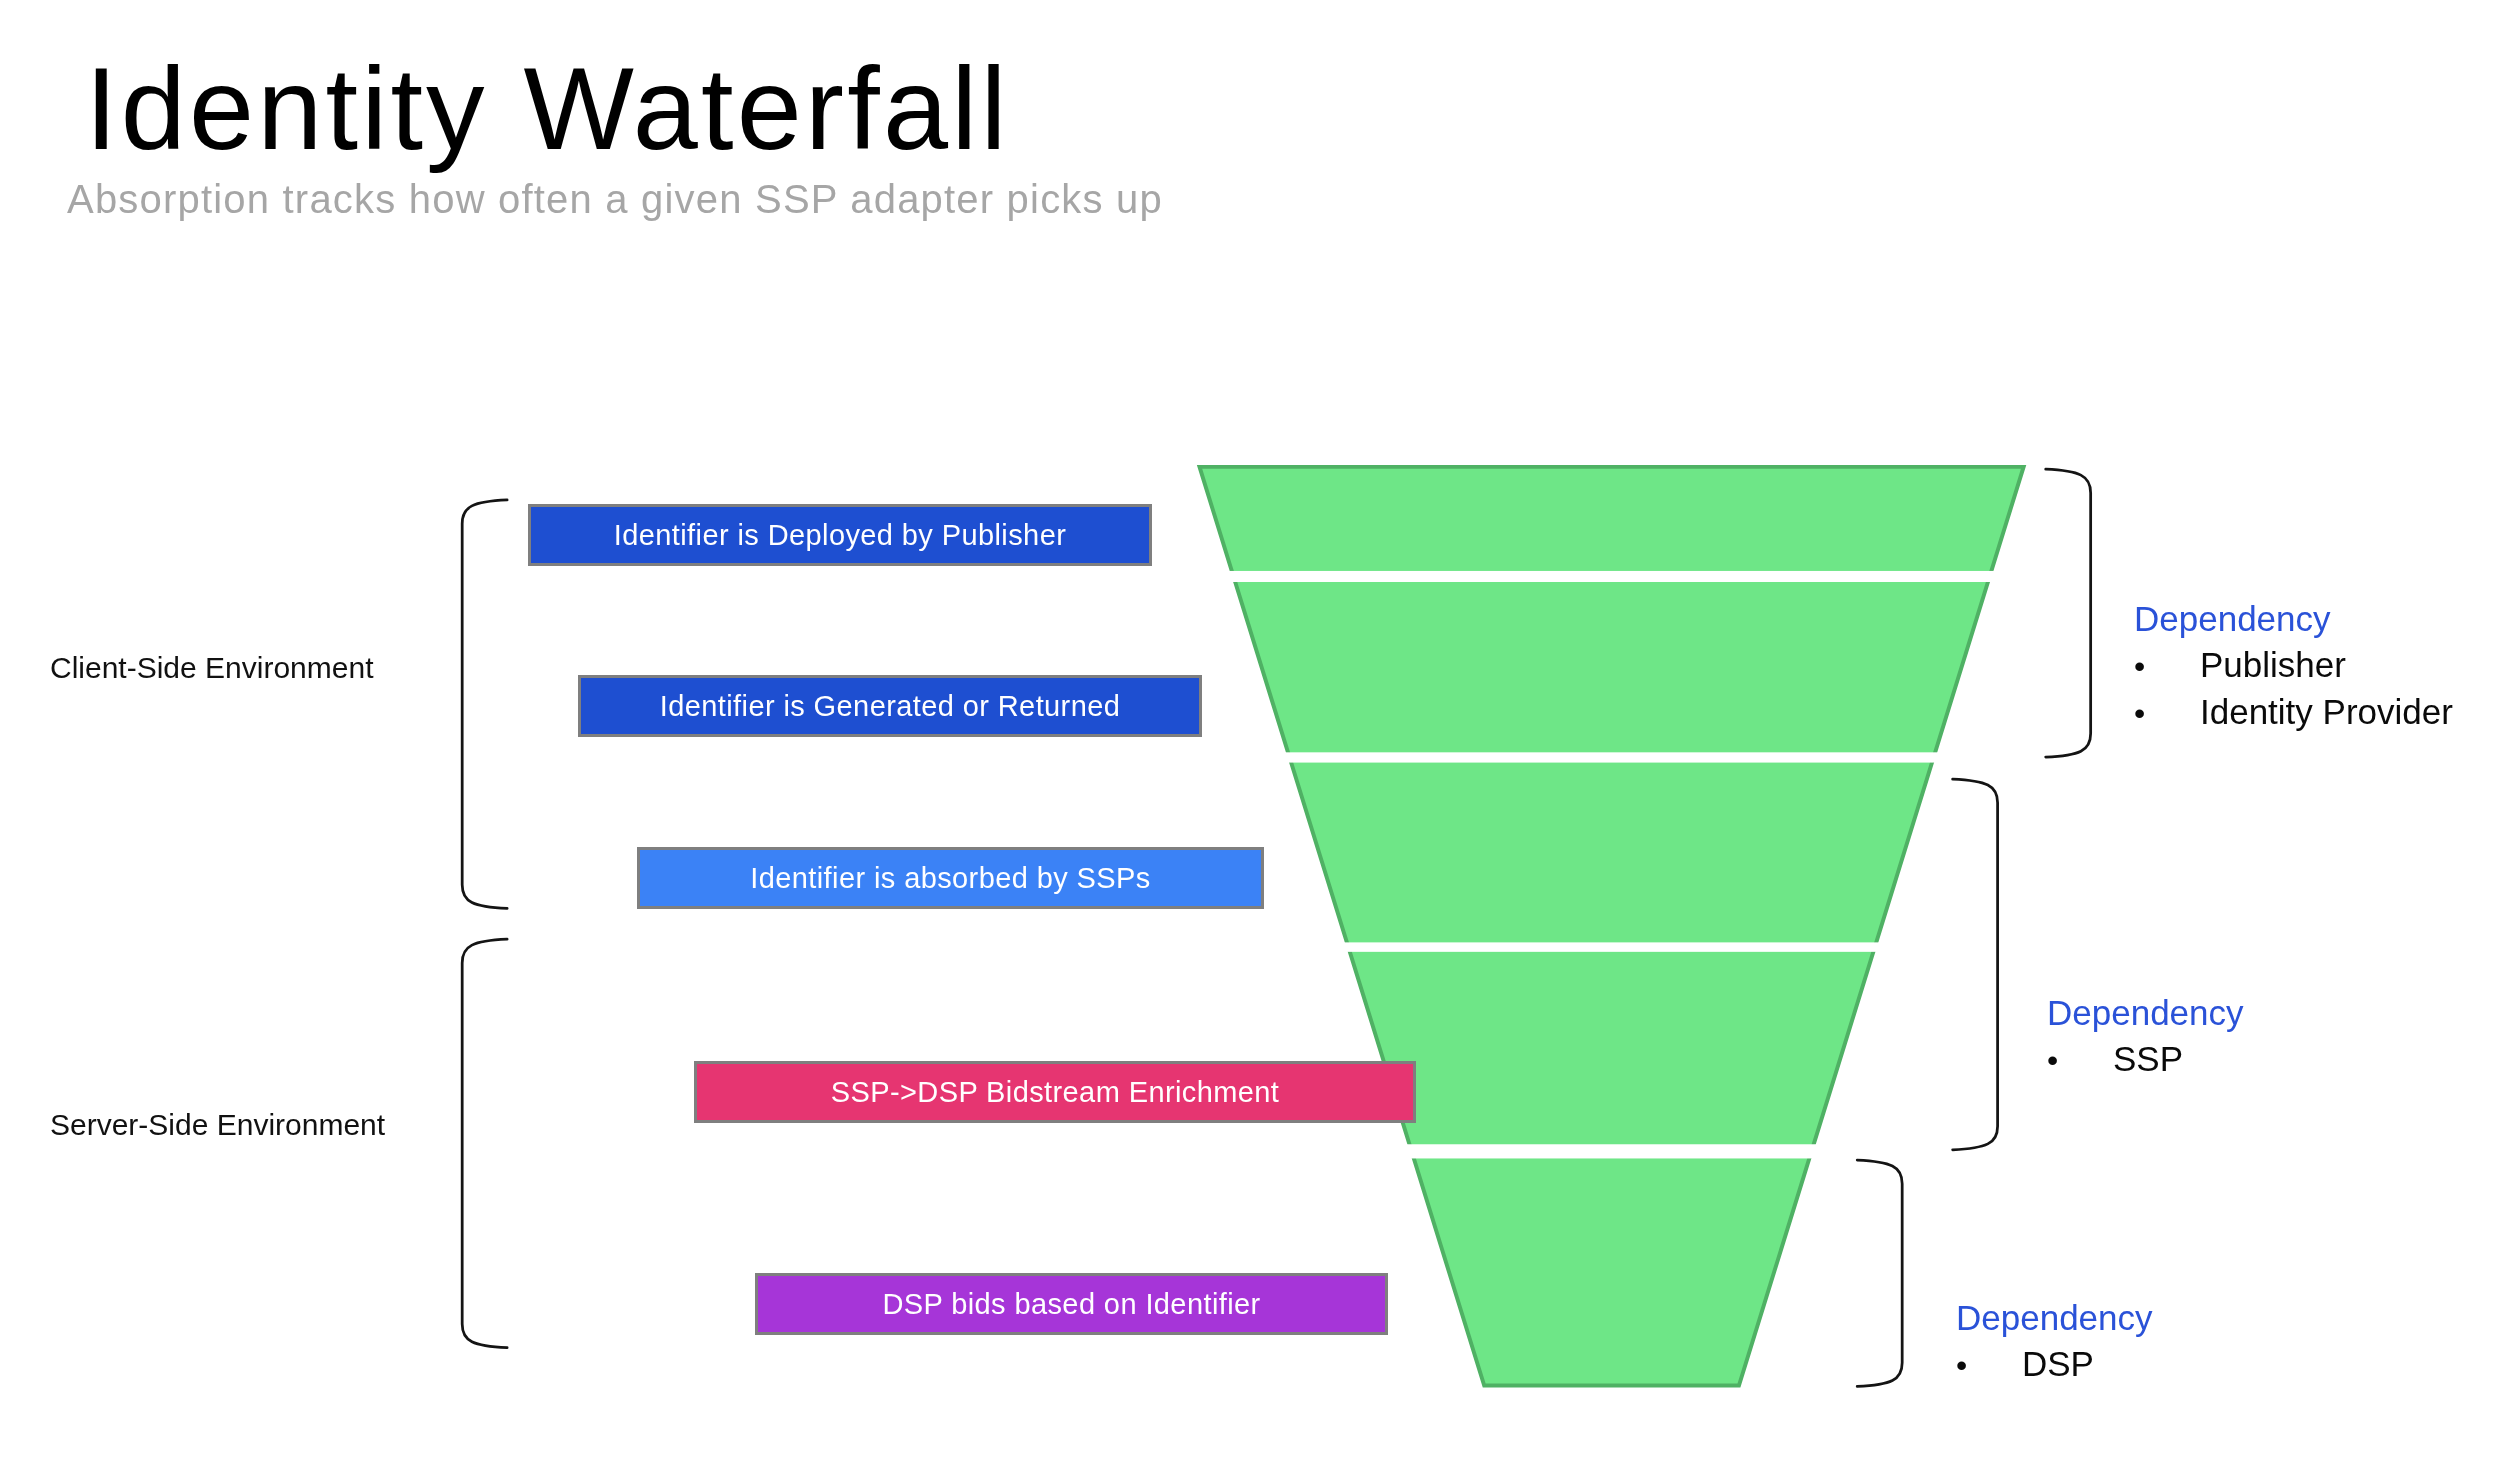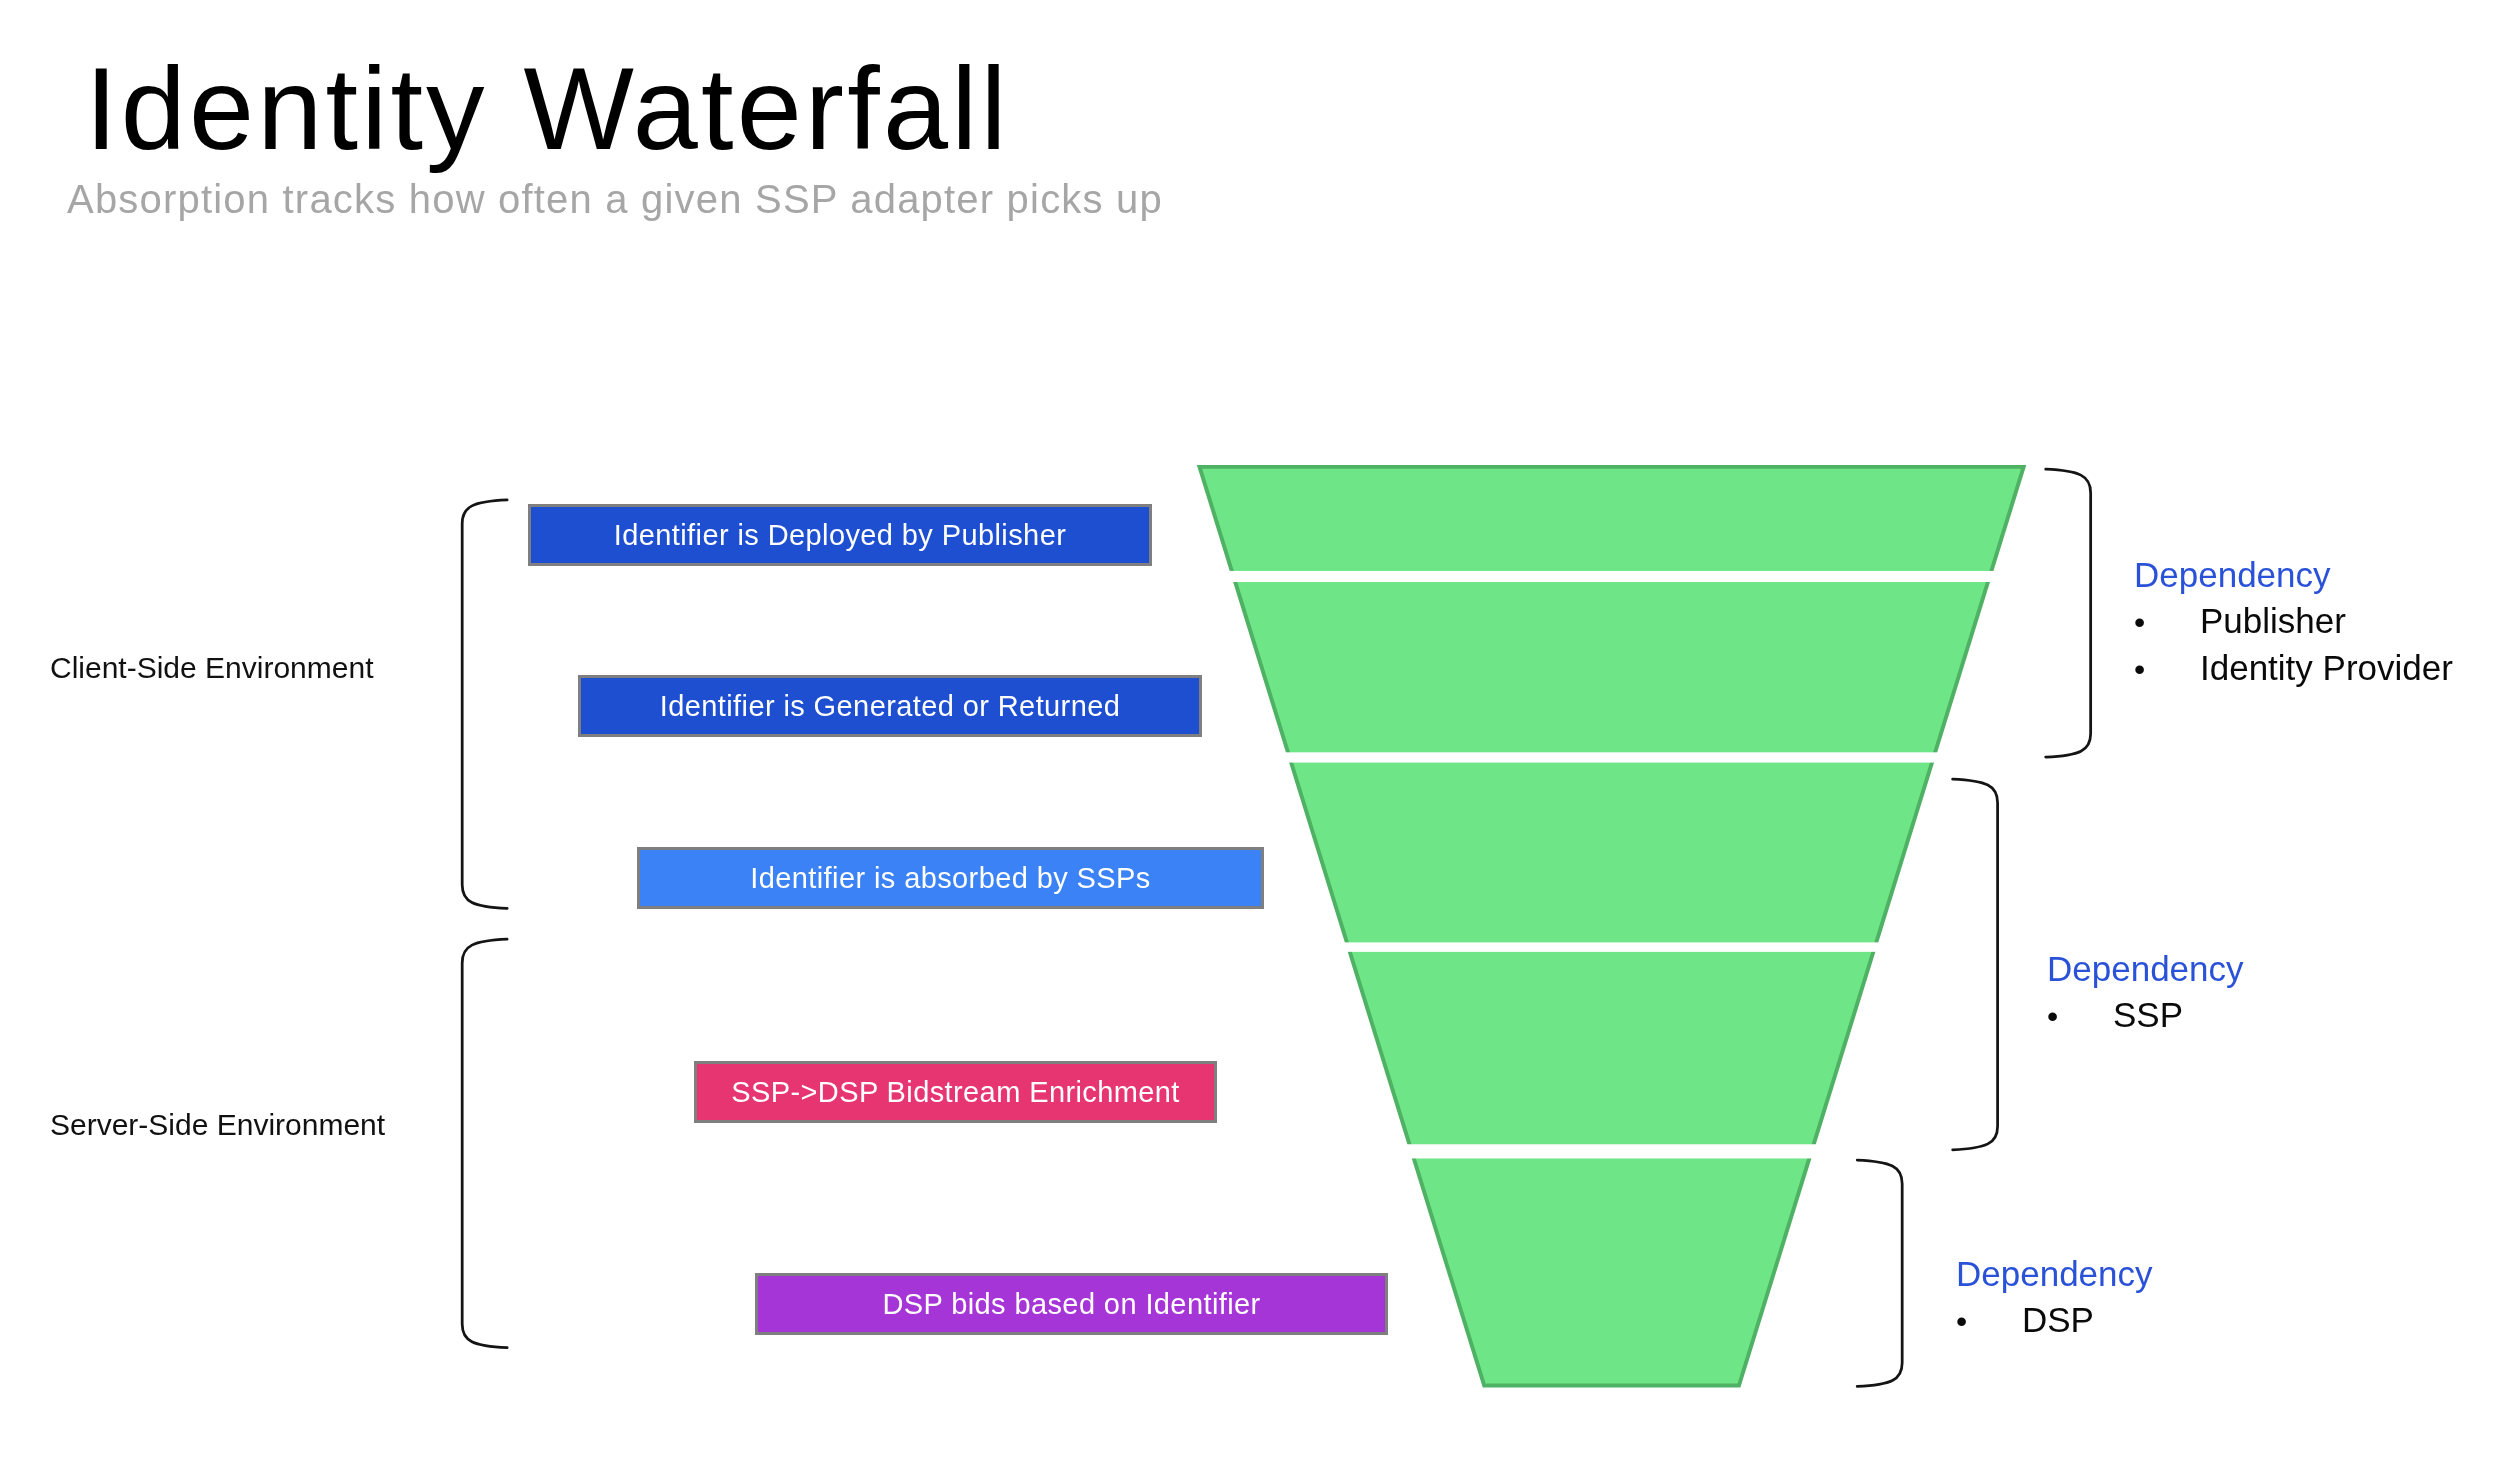--- a/index.html
+++ b/index.html
@@ -23,25 +23,25 @@
   #env-0{top:651px;}
   #env-1{top:1108px;}
   .step{
     position:absolute;height:62px;box-sizing:border-box;
     border:3.2px solid #7f7f7f;color:#ffffff;font-size:29px;letter-spacing:0.4px;
     display:flex;align-items:center;justify-content:center;white-space:nowrap;
   }
   #step-0{left:528px;top:504px;width:624px;}
   #step-1{left:578px;top:675px;width:624px;}
   #step-2{left:637px;top:847px;width:627px;}
-  #step-3{left:694px;top:1061px;width:523px;}
+  #step-3{left:694px;top:1061px;width:722px;}
   #step-4{left:755px;top:1273px;width:633px;}
   .overlay-svg{position:absolute;left:0;top:0;width:2500px;height:1481px;}
   .bracket{fill:none;stroke:#141414;stroke-width:3.5;stroke-linecap:round;}
-  .dep{position:absolute;}
+  .dep{position:absolute;margin-top:44px;}
   #dep-0{left:2134px;top:552px;}
   #dep-1{left:2047px;top:946px;}
   #dep-2{left:1956px;top:1251px;}
   .dep-heading{font-size:35px;line-height:46px;white-space:nowrap;}
   .dep-item{display:flex;align-items:baseline;font-size:35px;line-height:46px;color:#0a0a0a;white-space:nowrap;}
   .dep-item .dot{display:inline-block;width:66px;font-size:32px;color:#0a0a0a;}
 </style>
 </head>
 <body>
 

